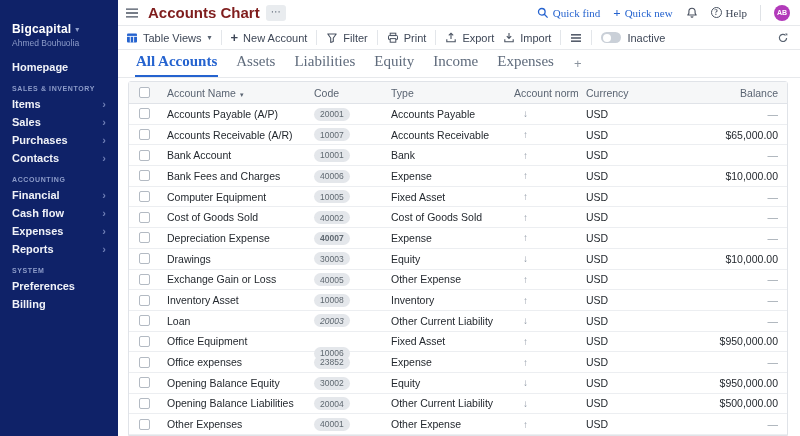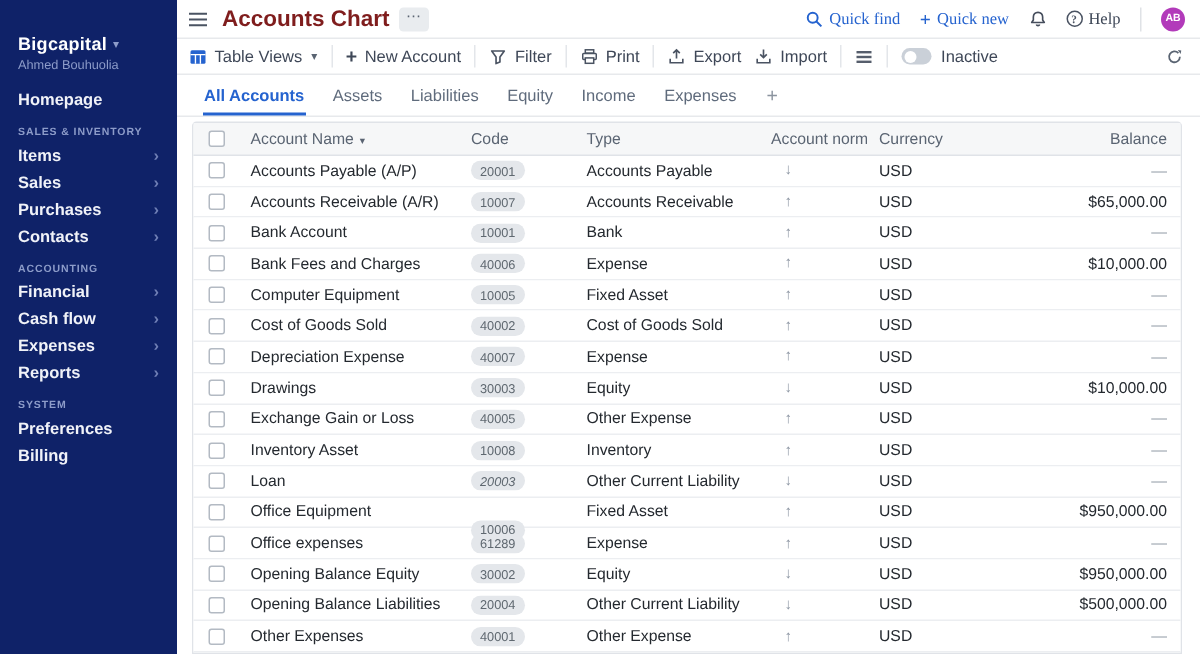--- a/index.html
+++ b/index.html
@@ -50,21 +50,21 @@
   .sep { width:1px; height:15px; background:#e3e6ea; }
   .ic-accent { color:var(--accent,#2563cf); }
   .toggle { width:20px; height:11px; border-radius:6px; background:#cad0d8; position:relative; cursor:pointer; }
   .toggle .knob { position:absolute; left:1.5px; top:1.5px; width:8px; height:8px;
     border-radius:50%; background:#fff; }
   .toggle-label { font-size:11px; color:#3e4757; margin-left:-3px; }
   .refresh-btn { margin-left:auto; background:none; border:none; cursor:pointer; display:flex; }
 
   .tabs { height:28px; display:flex; align-items:flex-end; gap:17px; padding:0 10px 0 17px;
     border-bottom:1px solid #e7e9ec; }
-  .tab { font-size:11px; color:#5f6b7c; padding:7px 1px 7px; cursor:pointer; white-space:nowrap; }
+  .tab { font-size:15px; color:#5f6b7c; padding:7px 1px 7px; cursor:pointer; white-space:nowrap;font-family:Liberation Serif, serif; }
   .tab.active { color:var(--accent,#2563cf); font-weight:bold;
     box-shadow:inset 0 -2px 0 var(--accent,#2563cf); }
   .add-tab { font-size:13px; color:#8b949f; padding:6px 2px; cursor:pointer; }
 
   
   .table { margin:3px 12px 0 10px; border:1px solid #e0e3e8; border-radius:3px 3px 0 0;
     background:#fff; }
   .grid { display:grid; grid-template-columns:30px 147px 77px 123px 72px 73px 1fr;
     align-items:center; }
   .thead { height:22px; background:#f6f7f8; border-bottom:1px solid #e0e3e8;
@@ -332,21 +332,21 @@
             <div class="cell">Cost of Goods Sold</div>
             <div class="cell normal-cell">↑</div>
             <div class="cell">USD</div>
             <div class="cell bal-cell muted">—</div>
           </div>
           <div class="tr grid">
             <div class="cb-cell">
               <div class="checkbox"></div>
             </div>
             <div class="cell">Depreciation Expense</div>
-            <div class="cell"><div class="badge" style="display: inline-block;">40007</div></div>
+            <div class="cell"><div class="badge" style="display: inline-block; font-weight: bold;">40007</div></div>
             <div class="cell">Expense</div>
             <div class="cell normal-cell">↑</div>
             <div class="cell">USD</div>
             <div class="cell bal-cell muted">—</div>
           </div>
           <div class="tr grid">
             <div class="cb-cell">
               <div class="checkbox"></div>
             </div>
             <div class="cell">Drawings</div>
@@ -398,21 +398,21 @@
             <div class="cell">Fixed Asset</div>
             <div class="cell normal-cell">↑</div>
             <div class="cell">USD</div>
             <div class="cell bal-cell">$950,000.00</div>
           </div>
           <div class="tr grid">
             <div class="cb-cell">
               <div class="checkbox"></div>
             </div>
             <div class="cell">Office expenses</div>
-            <div class="cell"><div class="badge" style="display: inline-block;">61289</div></div>
+            <div class="cell"><div class="badge" style="display: inline-block;">23852</div></div>
             <div class="cell">Expense</div>
             <div class="cell normal-cell">↑</div>
             <div class="cell">USD</div>
             <div class="cell bal-cell muted">—</div>
           </div>
           <div class="tr grid">
             <div class="cb-cell">
               <div class="checkbox"></div>
             </div>
             <div class="cell">Opening Balance Equity</div>

